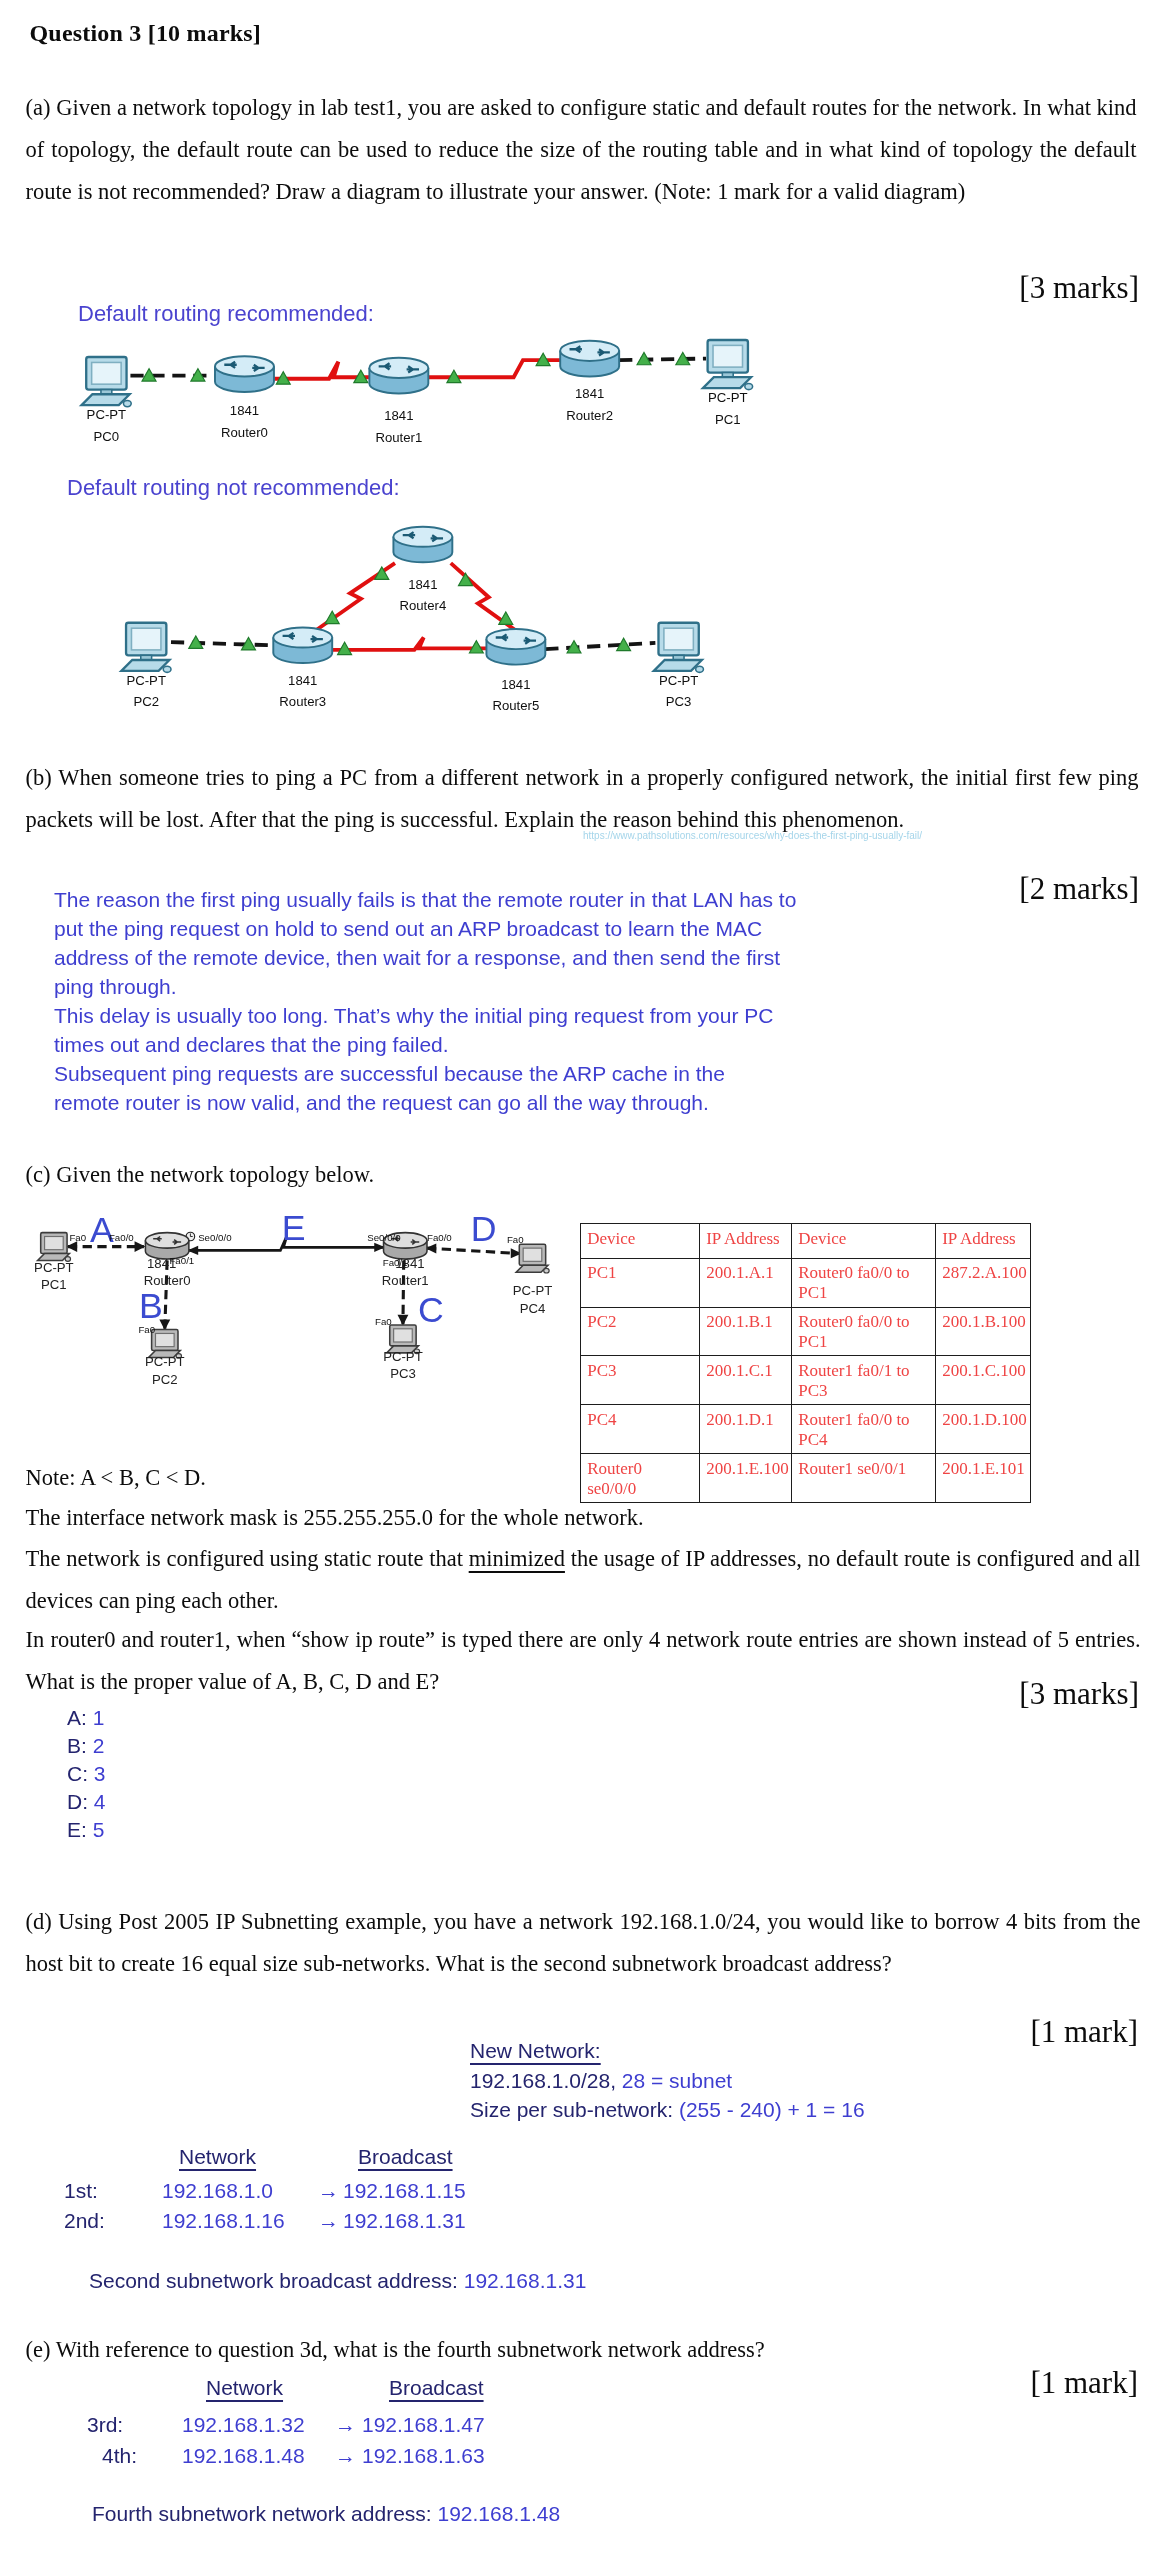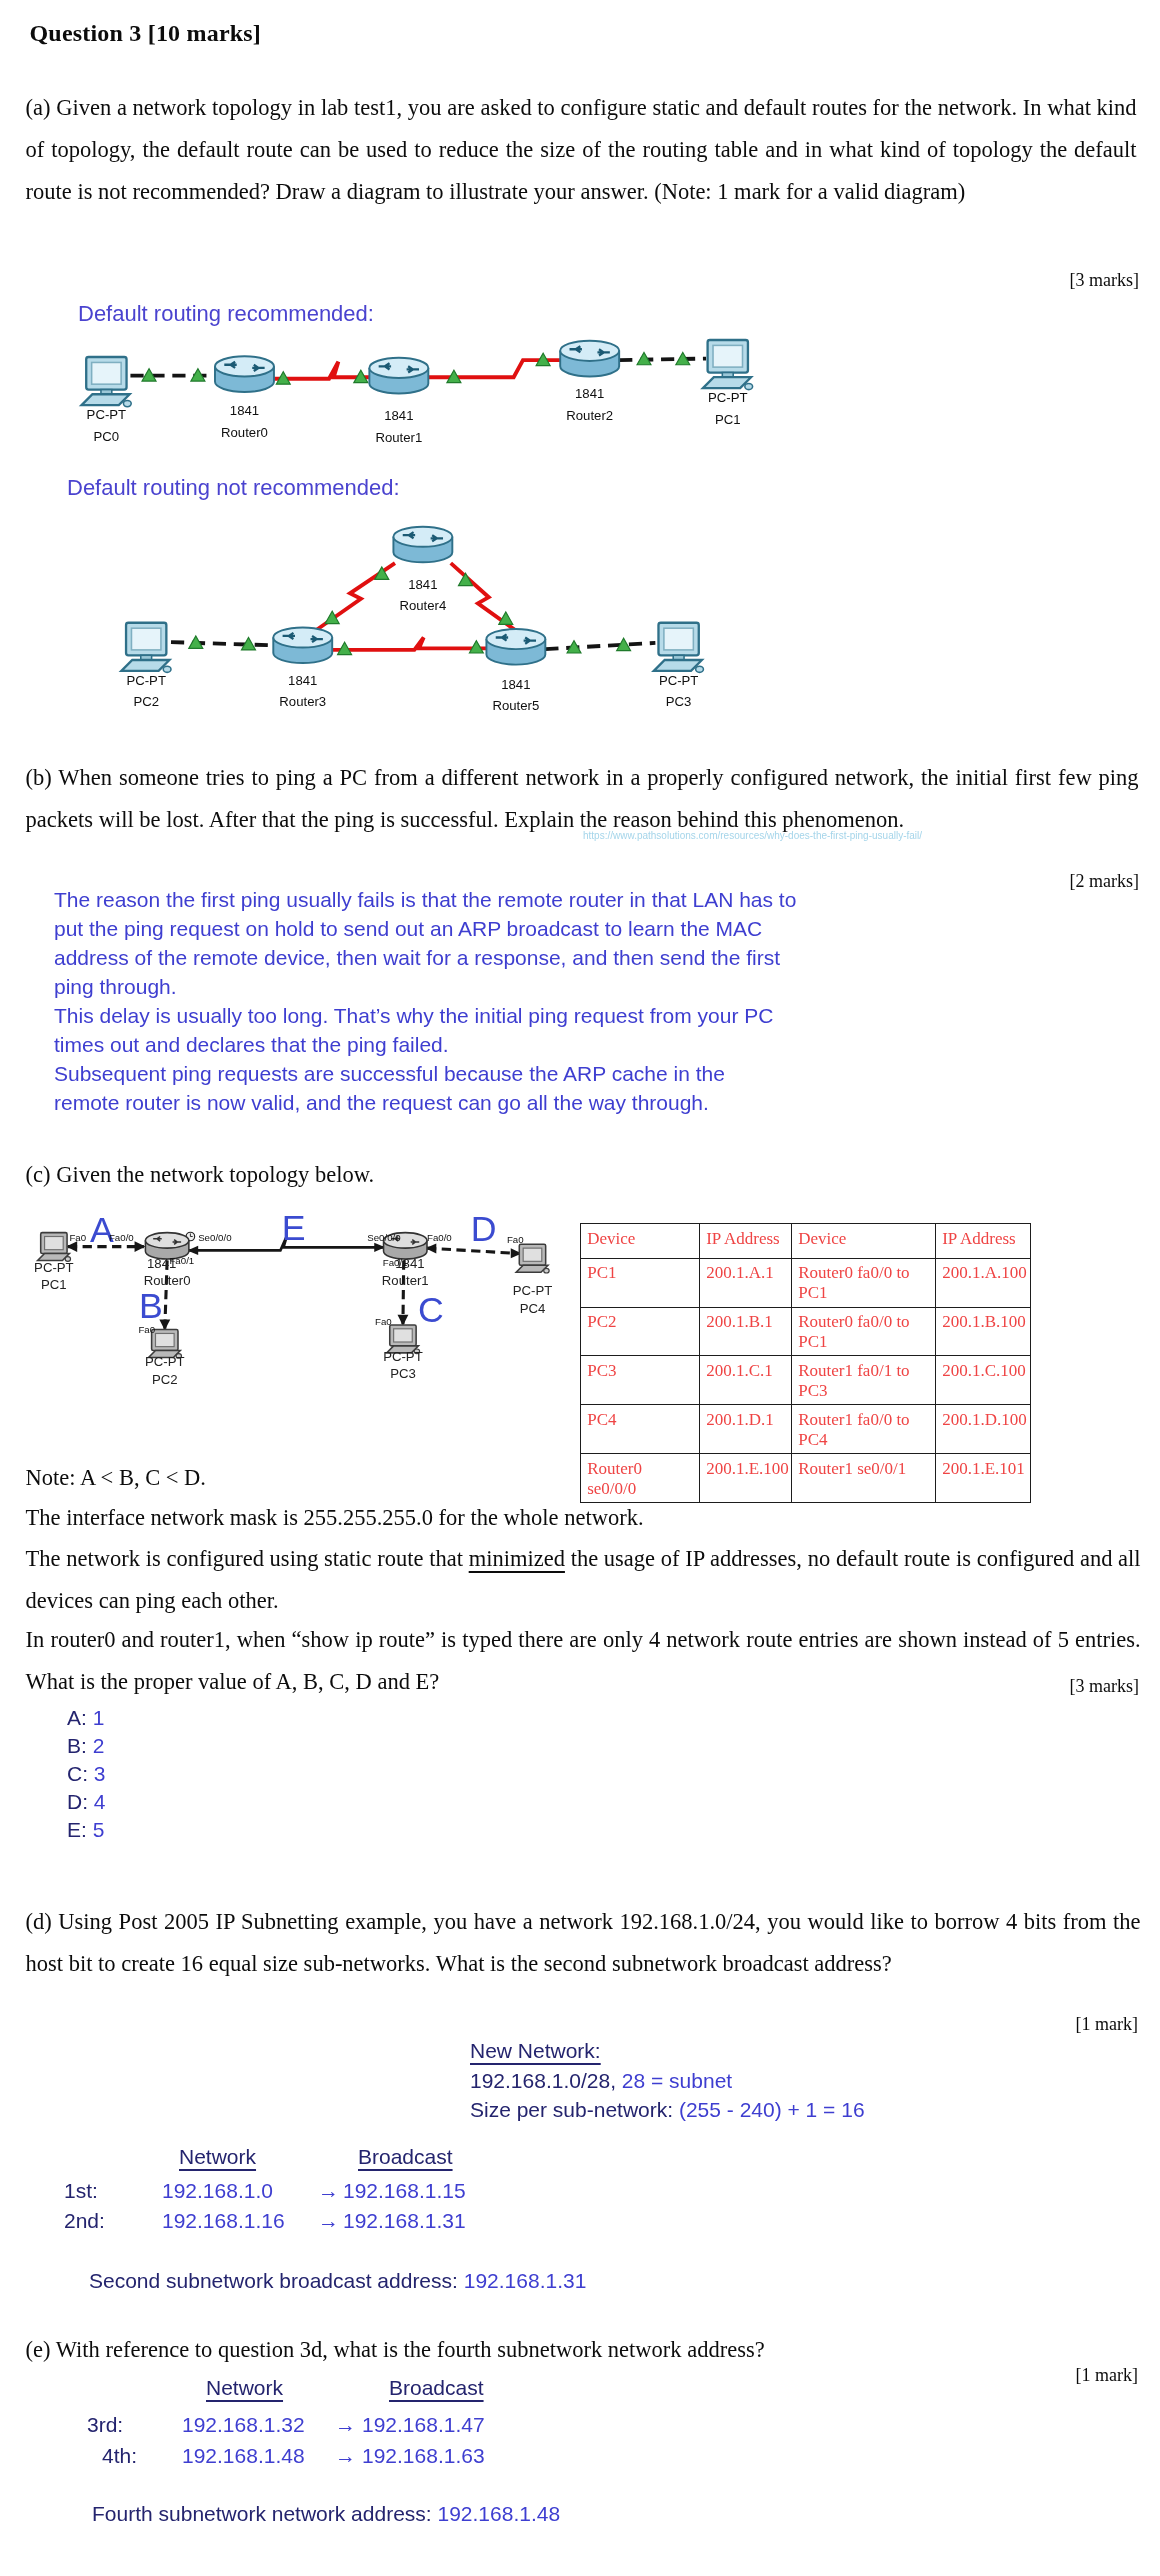--- a/index.html
+++ b/index.html
@@ -1,21 +1,21 @@
 <!DOCTYPE html>
 <html style="font-size:12.4px"><head>
 <meta charset="utf-8">
 <style>
   html,body{margin:0;padding:0;background:#fff;}
   #page{position:relative;width:1161px;height:2576px;background:#ffffff;overflow:hidden;
         font-family:"Liberation Serif", serif;color:#0c0c0c;border-radius:21px;}
   .abs{position:absolute;}
   .qtitle{font-size:24px;font-weight:700;letter-spacing:0.2px;}
   .para{font-size:22.5px;line-height:42px;text-align:justify;}
-  .marks{font-size:18px;}
+  .marks{font-size:31px;}
   .bluehead{font-family:"Liberation Sans",sans-serif;font-size:22px;color:#4a43cf;}
   .ans{font-family:"Liberation Sans",sans-serif;font-size:21px;line-height:29px;color:#3e3ed0;white-space:pre-line;}
   .sans{font-family:"Liberation Sans",sans-serif;font-size:21px;}
   .navy{color:#24246e;}
   .blue{color:#3e3ed0;}
   .uline{text-decoration:underline;text-underline-offset:4.7px;text-decoration-thickness:1.6px;}
   .urltext{font-family:"Liberation Sans",sans-serif;font-size:10px;color:#a5d5ea;}
   .ansline{white-space:nowrap;}
   table.ctab{border-collapse:collapse;table-layout:fixed;width:450px;
              font-family:"Liberation Serif",serif;font-size:17px;color:#ef4444;}
@@ -228,21 +228,21 @@
         <tr>
       <td>Device</td>
       <td>IP Address</td>
       <td>Device</td>
       <td>IP Address</td>
     </tr>
     <tr>
       <td>PC1</td>
       <td>200.1.A.1</td>
       <td>Router0 fa0/0 to PC1</td>
-      <td>200.1.A.100</td>
+      <td>287.2.A.100</td>
     </tr>
     <tr>
       <td>PC2</td>
       <td>200.1.B.1</td>
       <td>Router0 fa0/0 to PC1</td>
       <td>200.1.B.100</td>
     </tr>
     <tr>
       <td>PC3</td>
       <td>200.1.C.1</td>

